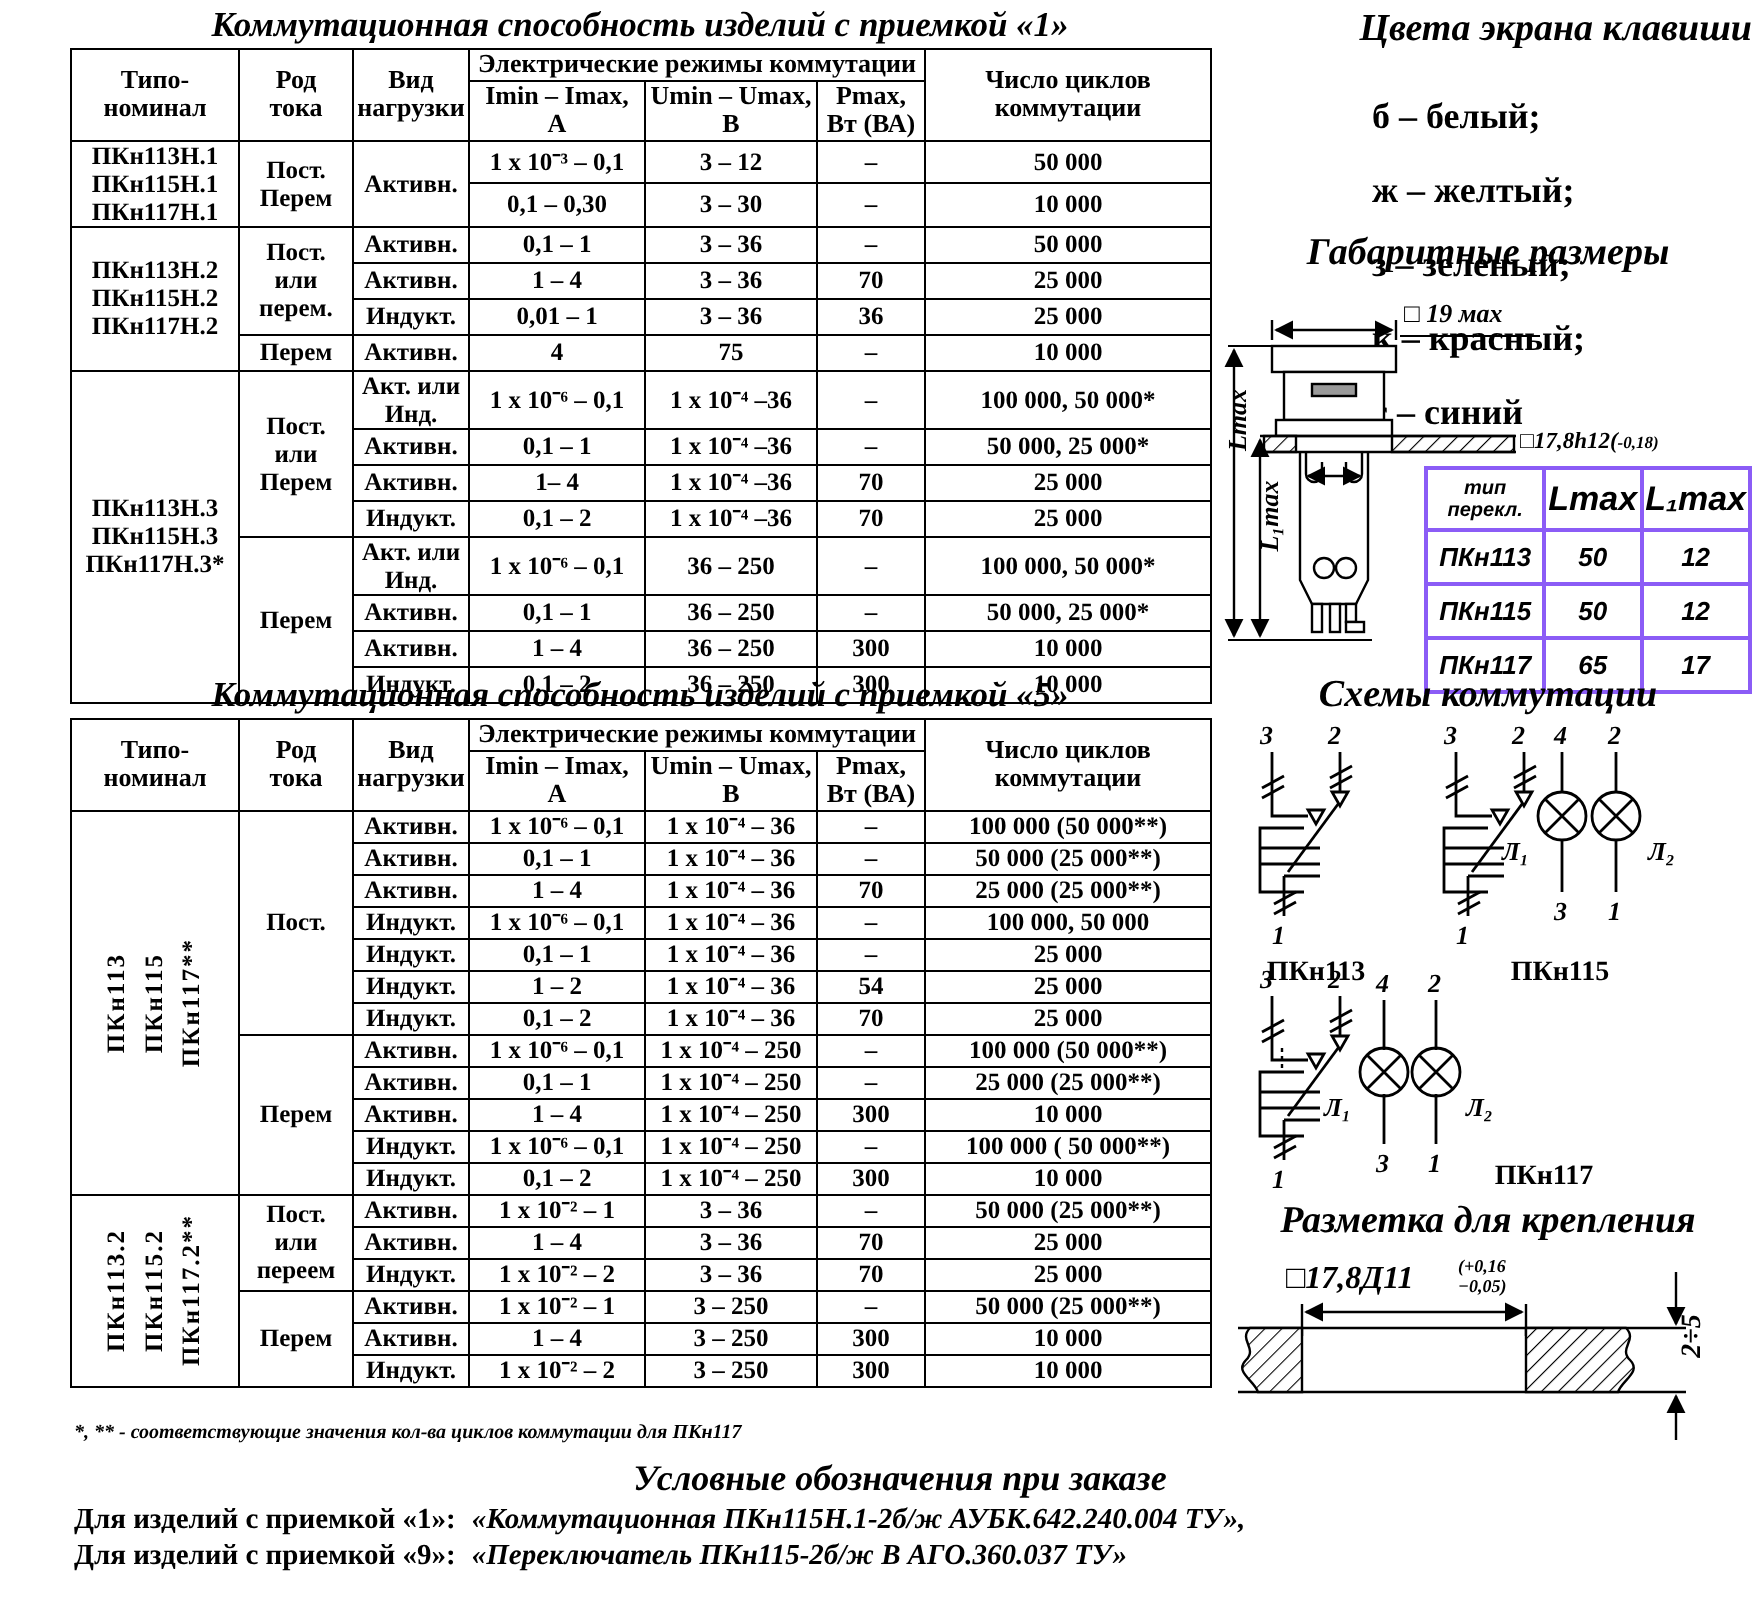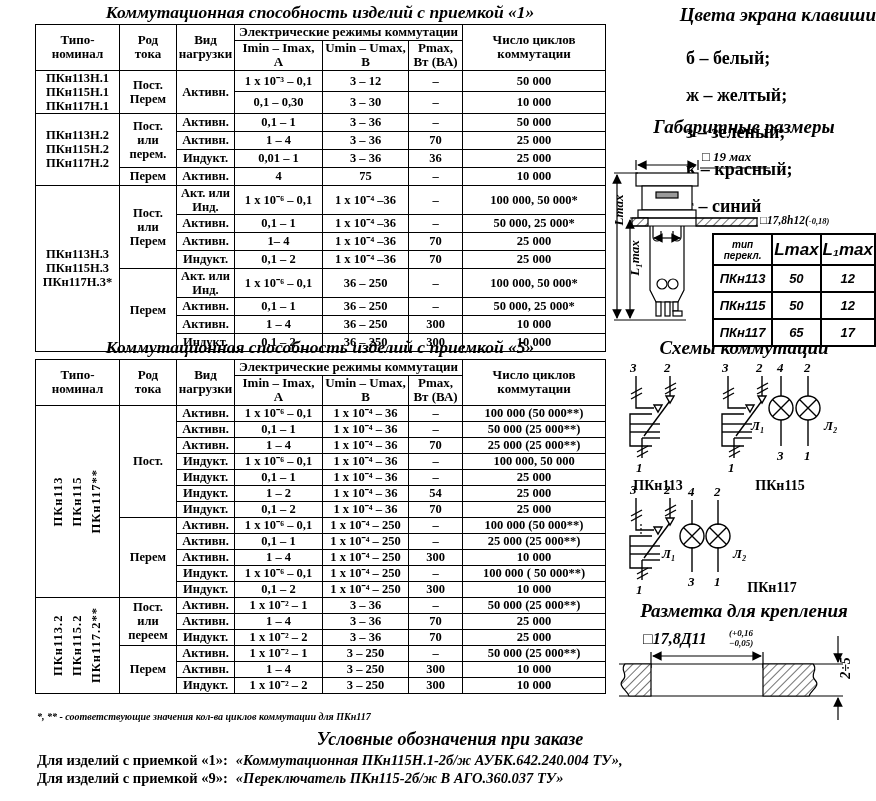--- a/index.html
+++ b/index.html
@@ -17,21 +17,21 @@
   .t1 tbody td{height:17px;}
   .t2 tbody td{height:15px;}
   .vert{writing-mode:vertical-rl;transform:rotate(180deg);margin:0 auto;font-weight:bold;
        font-size:12.5px;letter-spacing:1px;line-height:1.5;white-space:pre-line;}
   #footnote{font-weight:bold;font-style:italic;font-size:10px;}
   .order-line{font-weight:bold;font-size:14.5px;white-space:nowrap;}
   .order-line .val{font-style:italic;margin-left:8px;}
   #colors-list div{font-weight:bold;font-size:18px;line-height:21px;margin-top:16px;}
   table.dims{border-collapse:collapse;font-family:"Liberation Sans",sans-serif;
        background:#fff;}
-  table.dims th,table.dims td{border:2px solid #000000;text-align:center;vertical-align:middle;
+  table.dims th,table.dims td{border:2px solid #8b5cf6;text-align:center;vertical-align:middle;
        font-weight:bold;font-style:italic;white-space:pre-line;}
   table.dims th{height:27px;}
   table.dims td{height:23px;font-size:13px;}
   .dims .small-h{font-size:10px;font-weight:bold;}
   .dims .big-h{font-size:17px;}
   svg text{font-family:"Liberation Serif",serif;}
   .pin{font-size:13px;font-weight:bold;font-style:italic;}
   .cap{font-size:14px;font-weight:bold;}
   .lampl{font-size:13px;font-weight:bold;font-style:italic;}
   .dimtxt{font-size:13px;font-weight:bold;font-style:italic;}

